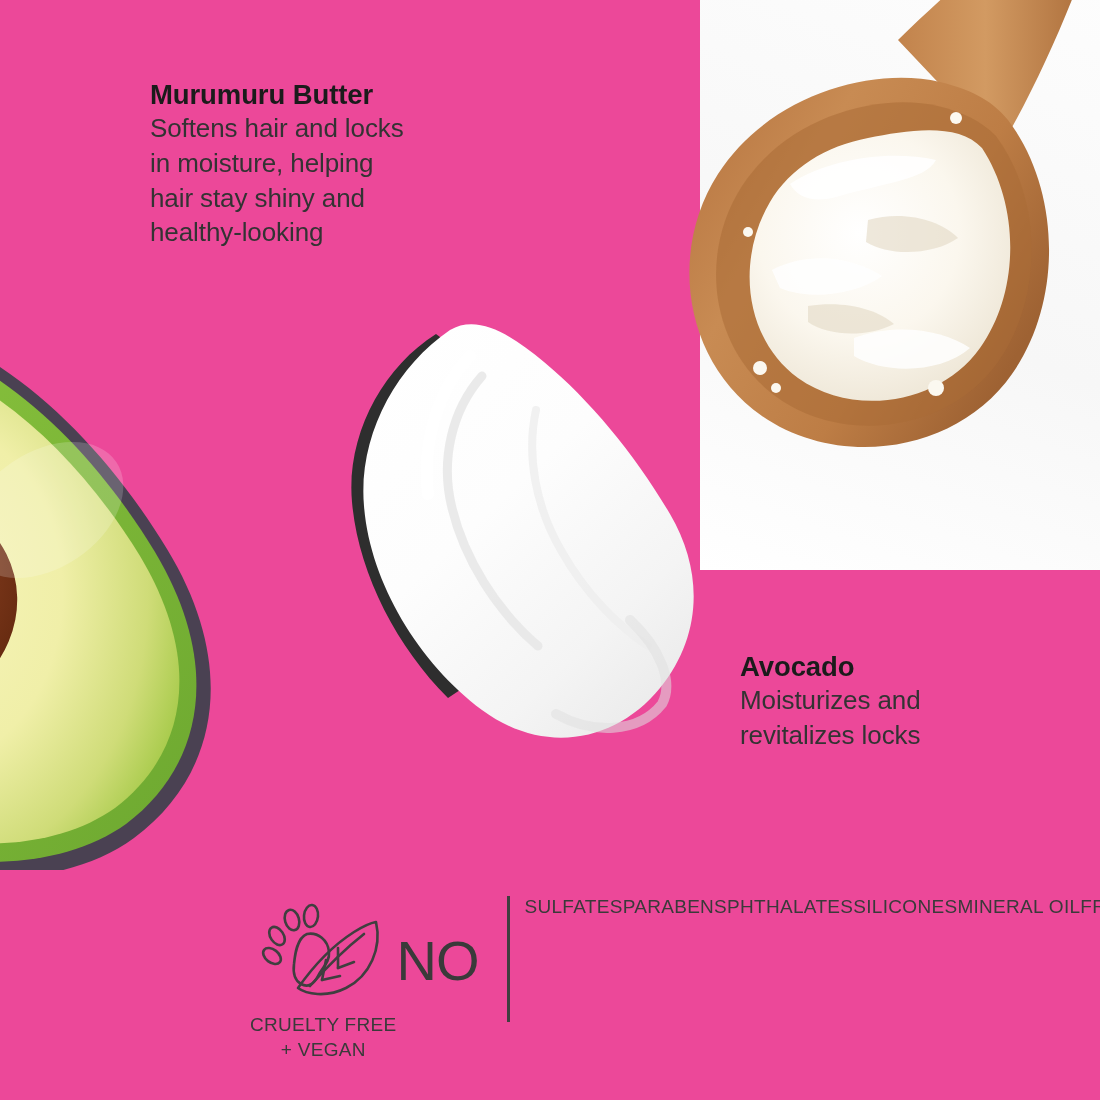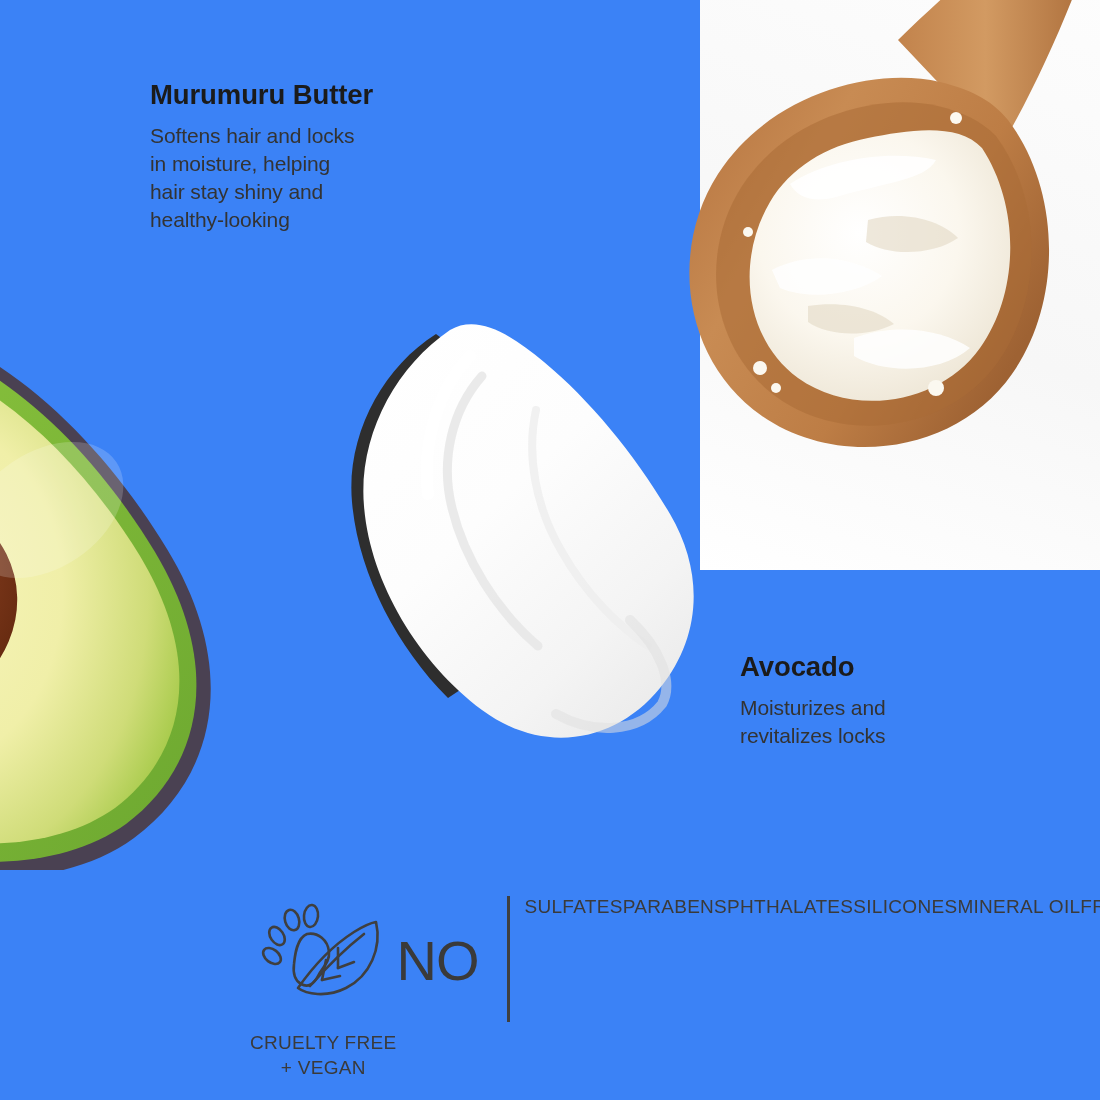--- a/index.html
+++ b/index.html
@@ -6,21 +6,21 @@
   * { margin:0; padding:0; box-sizing:border-box; }
   html, body {
     width:1100px; height:1100px;
     background:#ffffff;
     font-family:"Liberation Sans", sans-serif;
     overflow:hidden;
   }
   .stage {
     position:relative;
     width:1100px; height:1100px;
-    background:#3b82f6;
+    background:#ec4899;
   }
 
   
   .panel {
     position:absolute;
     left:700px; top:-10px;
     width:420px; height:580px;
     background:linear-gradient(200deg,#fdfdfd 0%,#f7f7f7 55%,#ffffff 100%);
   }
 
@@ -56,41 +56,40 @@
 
   .ttl {
     font-size:27.5px;
     font-weight:bold;
     color:#1b1b1b;
     letter-spacing:-0.1px;
     line-height:1.2;
     white-space:nowrap;
   }
   .body-txt {
-    font-size:21px;
+    font-size:26px;
     font-weight:400;
     color:#333333;
     line-height:1.34;
     letter-spacing:-0.1px;
-    margin-top:11px;
   }
   .body-txt div { white-space:nowrap; }
 
   
   .badges {
     position:absolute;
     left:250px; top:890px;
     width:650px; height:185px;
     display:flex;
     align-items:flex-start;
     justify-content:space-between;
   }
   .badge { display:flex; flex-direction:column; align-items:center; }
 
-  .badge-cruelty { width:200px; padding-top:12px;gap:18px; }
+  .badge-cruelty { width:200px; padding-top:12px; }
   .badge-clean   { width:170px; padding-top:8px; }
 
   .badge-icon { display:block; }
 
   .badge-label {
     margin-top:10px;
     text-align:center;
     font-size:19px;
     color:#3a3a3a;
     line-height:1.32;

